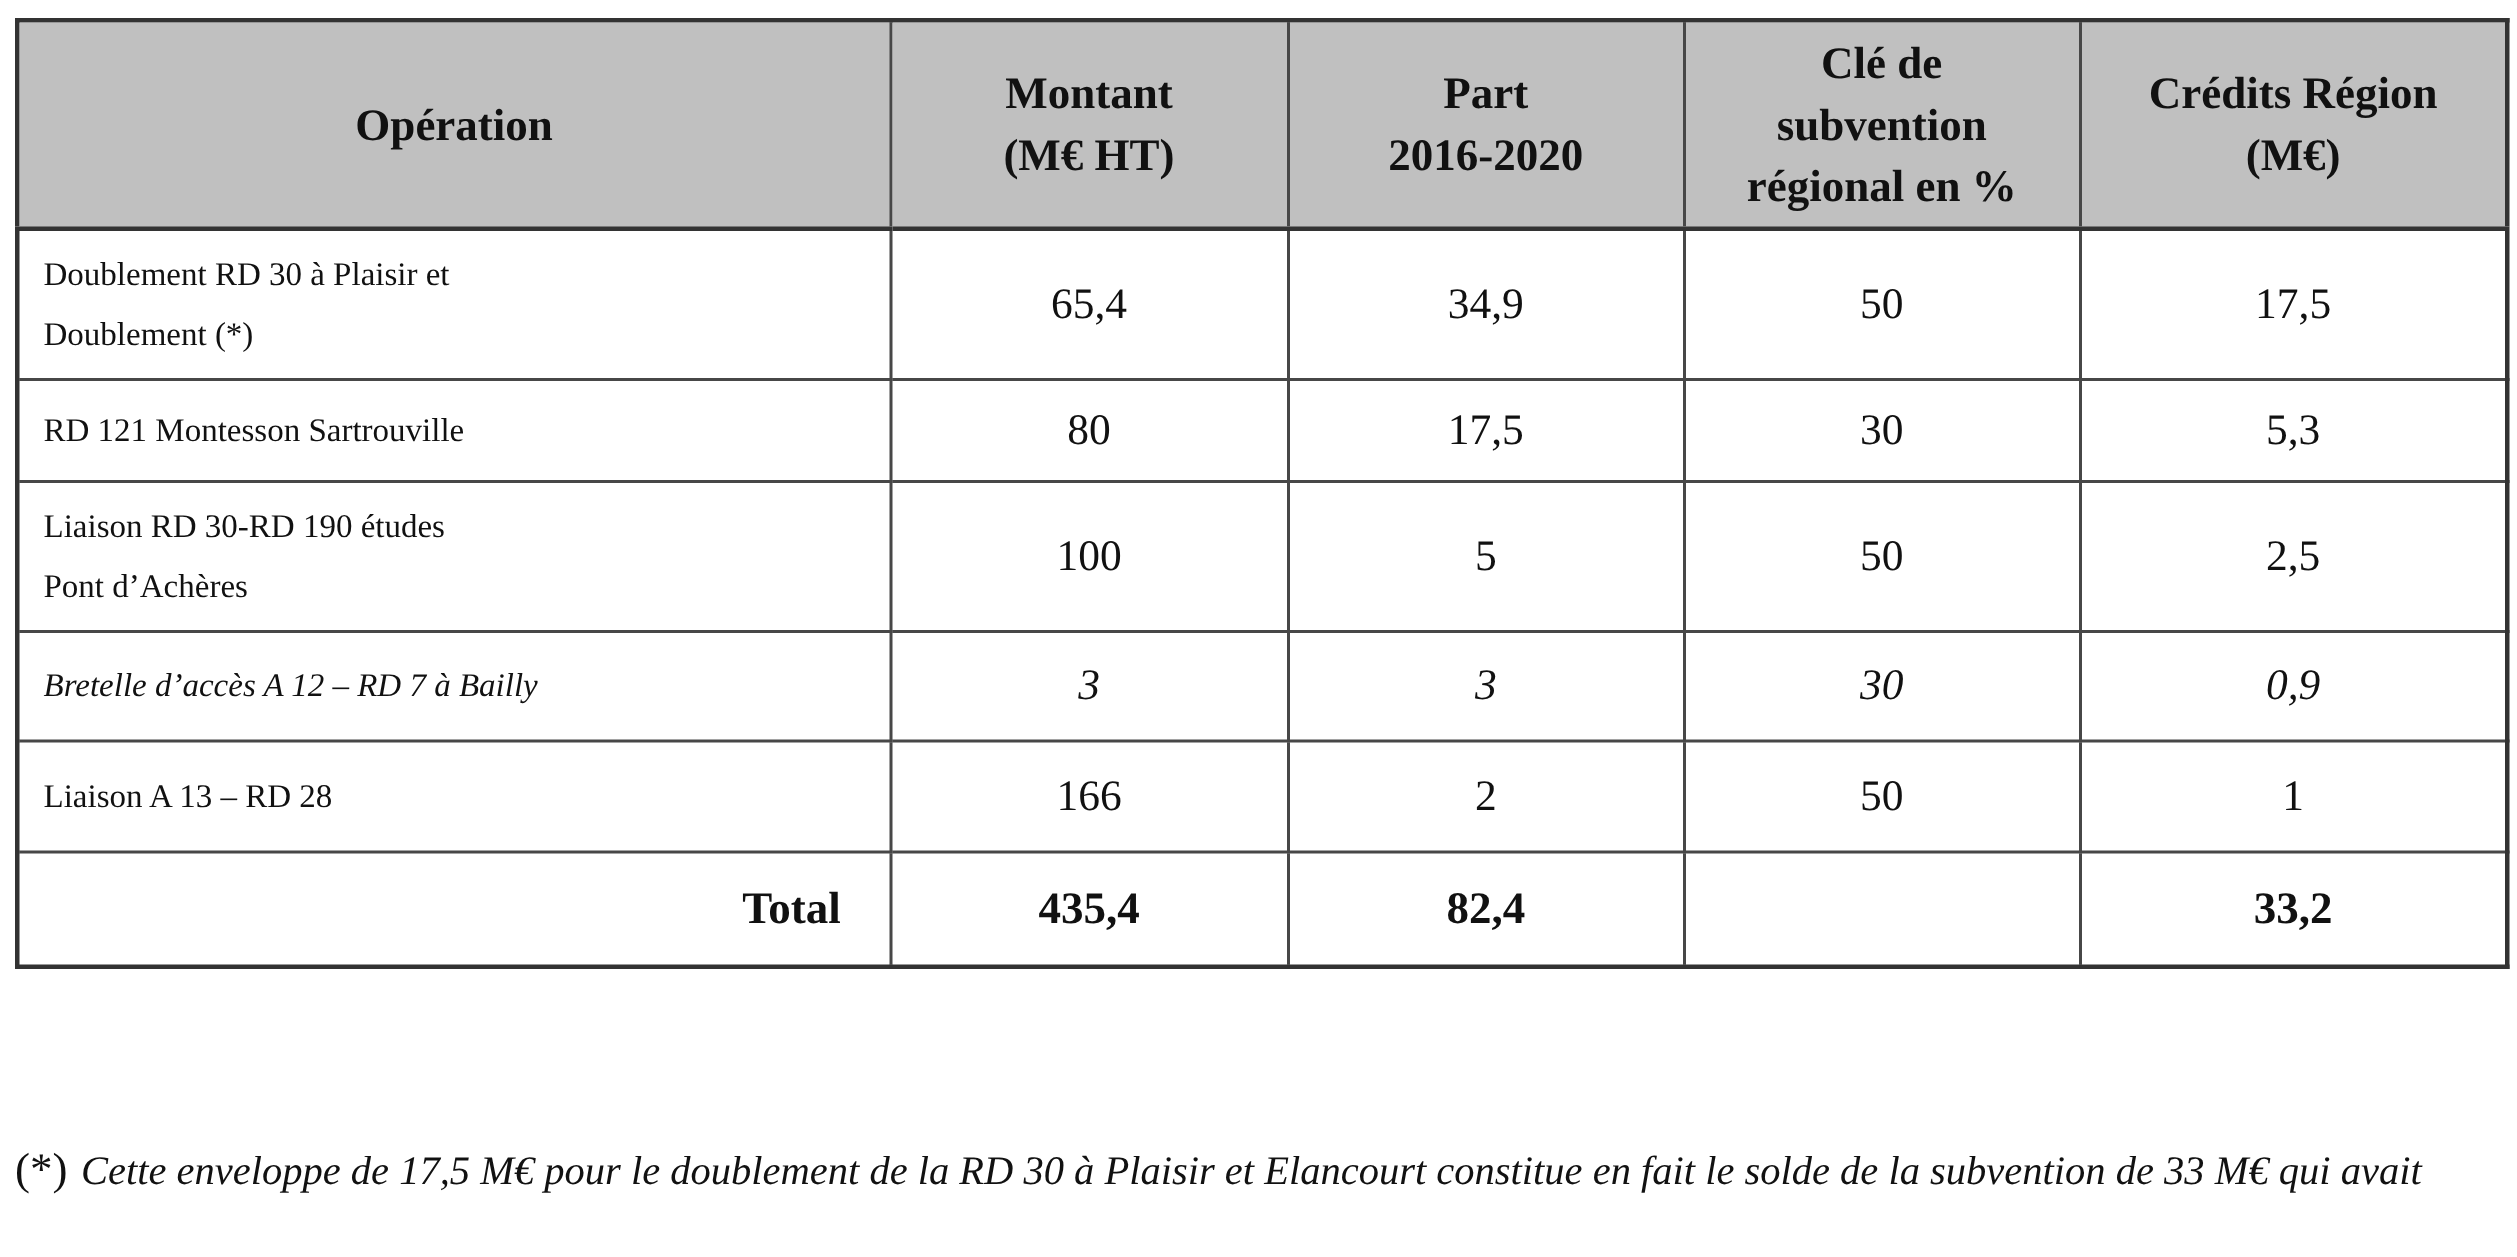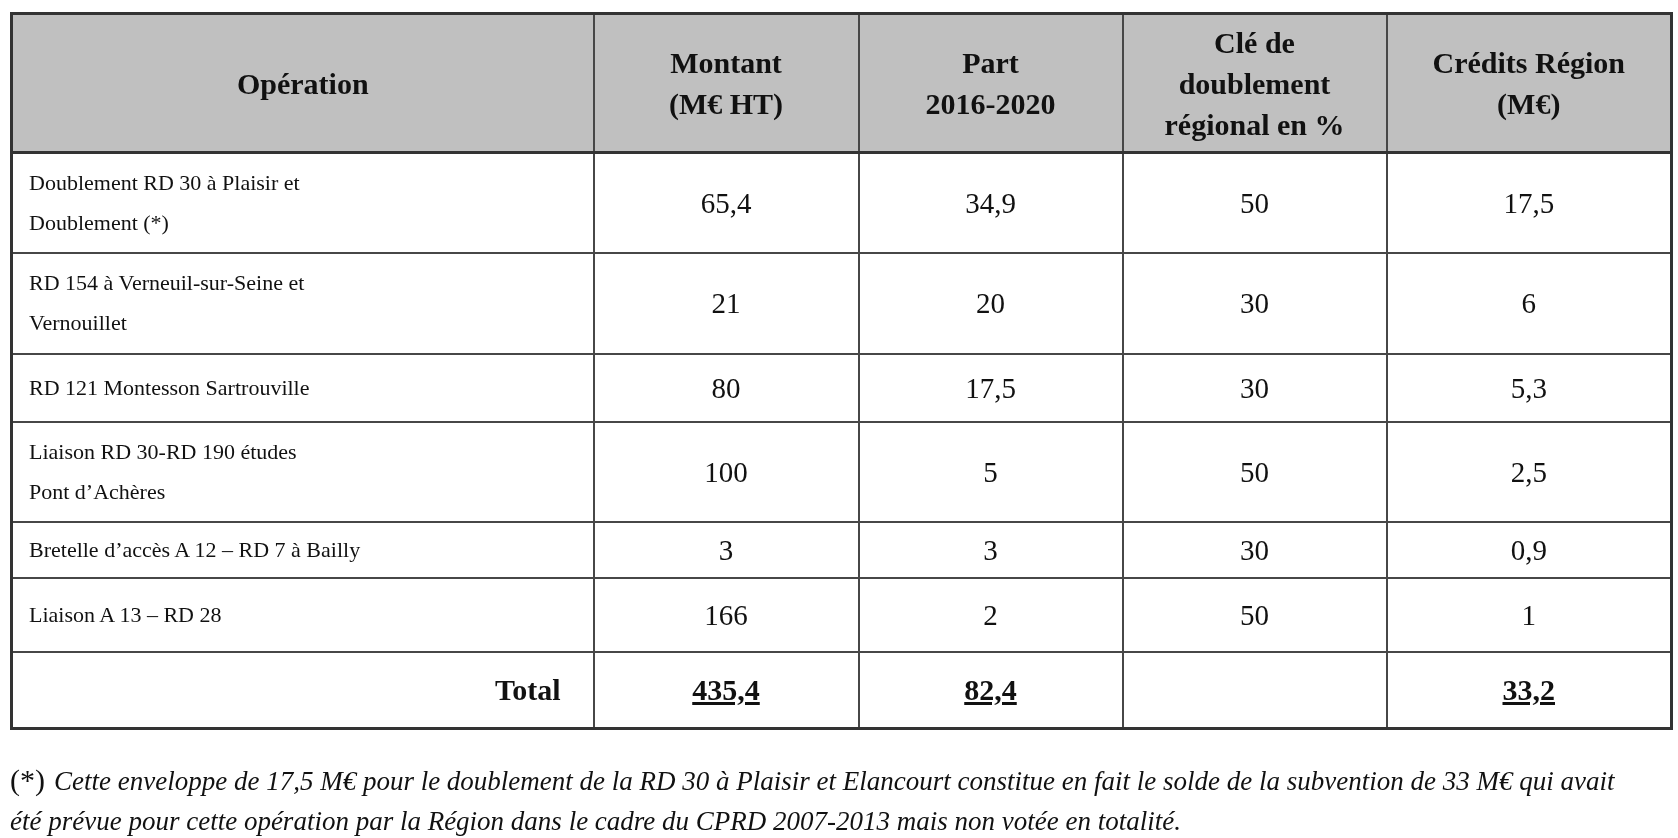--- a/index.html
+++ b/index.html
@@ -36,21 +36,21 @@
     font-size: 30px;
     line-height: 41px;
     text-align: center;
     border-bottom: 3px solid #333333;
   }
   tr.hdr   { height: 139px; }
   tr.r0    { height: 100px; }
   tr.r1    { height: 101px; }
   tr.r2    { height: 68px;  }
   tr.r3    { height: 100px;  }
-  tr.r4    { height: 56px;  }
+  tr.r4    { height: 73px; font-style: italic;  }
   tr.r5    { height: 74px;  }
   tr.total { height: 77px;  }
   td.op {
     text-align: left;
     padding-left: 16px;
     padding-right: 8px;
     font-size: 22px;
     line-height: 40px;
   }
   td.num {
@@ -60,21 +60,20 @@
   }
   tr.total td.op {
     text-align: right;
     padding-right: 32px;
     font-weight: bold;
     font-size: 30px;
   }
   tr.total td.num {
     font-weight: bold;
     font-size: 30px;
-    text-decoration: underline;
   }
   .footnote {
     position: absolute;
     left: 10px;
     top: 760px;
     width: 1660px;
     font-size: 27px;
     line-height: 40px;
     font-style: italic;
   }
@@ -110,21 +109,21 @@
           <div>(M€ HT)</div>
           <div></div>
         </th>
         <th>
           <div>Part</div>
           <div>2016-2020</div>
           <div></div>
         </th>
         <th>
           <div>Clé de</div>
-          <div>doublement</div>
+          <div>subvention</div>
           <div>régional en %</div>
         </th>
         <th>
           <div>Crédits Région</div>
           <div>(M€)</div>
           <div></div>
         </th>
       </tr>
     </thead>
 
@@ -133,30 +132,20 @@
         <td class="op">
           <div>Doublement RD 30 à Plaisir et</div>
           <div>Doublement (*)</div>
         </td>
         <td class="num">65,4</td>
         <td class="num">34,9</td>
         <td class="num">50</td>
         <td class="num">17,5</td>
       </tr>
 
-      <tr class="r1">
-        <td class="op">
-          <div>RD 154 à Verneuil-sur-Seine et</div>
-          <div>Vernouillet</div>
-        </td>
-        <td class="num">21</td>
-        <td class="num">20</td>
-        <td class="num">30</td>
-        <td class="num">6</td>
-      </tr>
 
       <tr class="r2">
         <td class="op">
           <div>RD 121 Montesson Sartrouville</div>
           <div></div>
         </td>
         <td class="num">80</td>
         <td class="num">17,5</td>
         <td class="num">30</td>
         <td class="num">5,3</td>
@@ -200,16 +189,15 @@
         <td class="num">435,4</td>
         <td class="num">82,4</td>
         <td class="num"></td>
         <td class="num">33,2</td>
       </tr>
     </tbody>
   </table>
 
   <div class="footnote">
     <span class="fn-marker">(*)</span><span>Cette enveloppe de 17,5 M€ pour le doublement de la RD 30 à Plaisir et Elancourt constitue en fait le solde de la subvention de 33 M€ qui avait</span><br>
-    <span>été prévue pour cette opération par la Région dans le cadre du CPRD 2007-2013 mais non votée en totalité.</span>
   </div>
 
 </div>
 
 </body></html>

